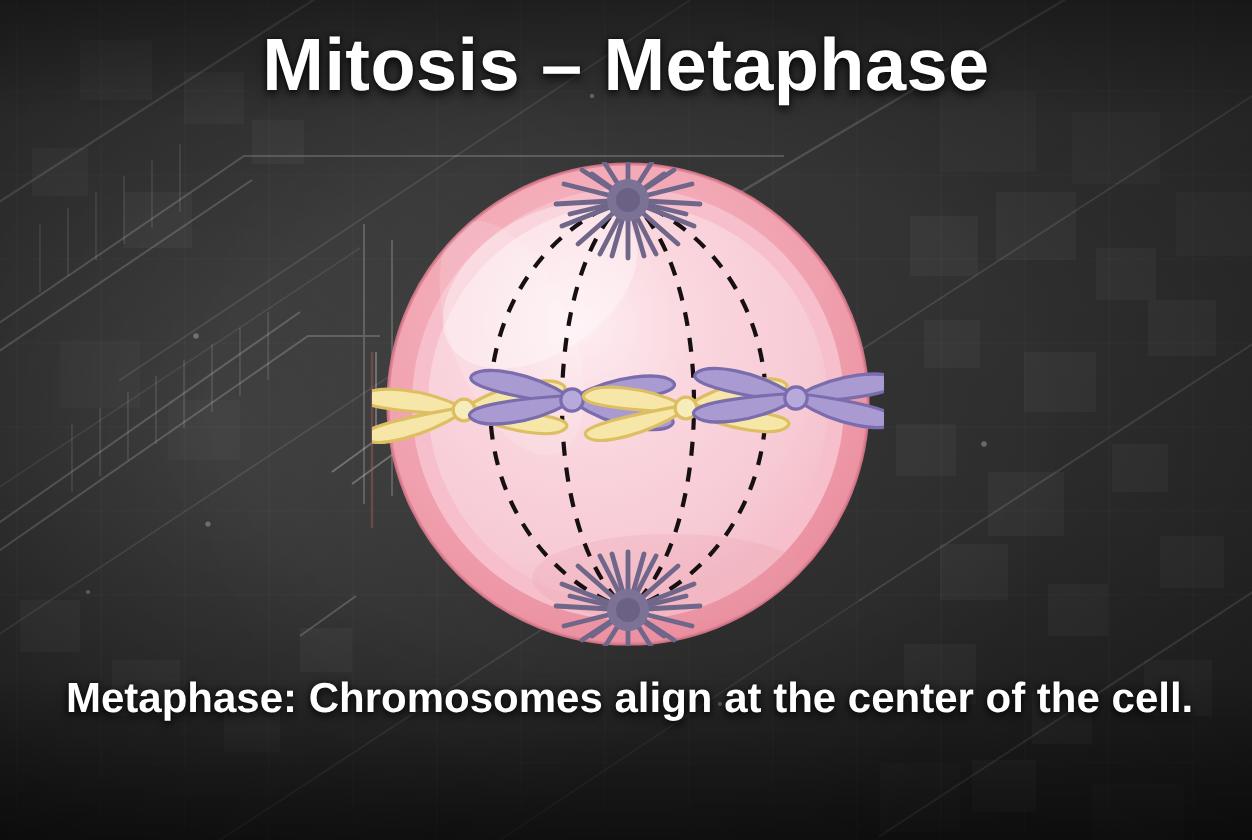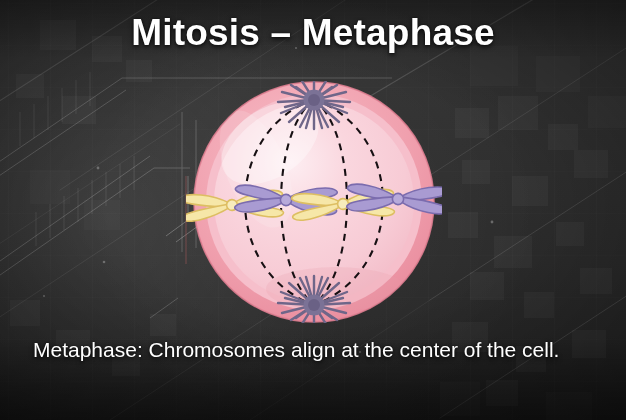--- a/index.html
+++ b/index.html
@@ -51,21 +51,21 @@
     line-height:1.05;
     text-shadow:0 2px 5px rgba(0,0,0,.78), 0 0 2px rgba(0,0,0,.6);
     white-space:nowrap;
   }
 
   
   #caption{
     position:absolute;left:33px;right:28px;top:337px;
     color:#ffffff;
     font-size:21px;
-    font-weight:normal;
+    font-weight:bold;
     line-height:1.25;
     text-shadow:0 2px 5px rgba(0,0,0,.8), 0 0 2px rgba(0,0,0,.55);
   }
 
   
   #cell-stage{
     position:absolute;left:186px;top:81px;width:256px;height:242px;
   }
   #cell-svg{display:block;width:256px;height:242px;}
 </style>

